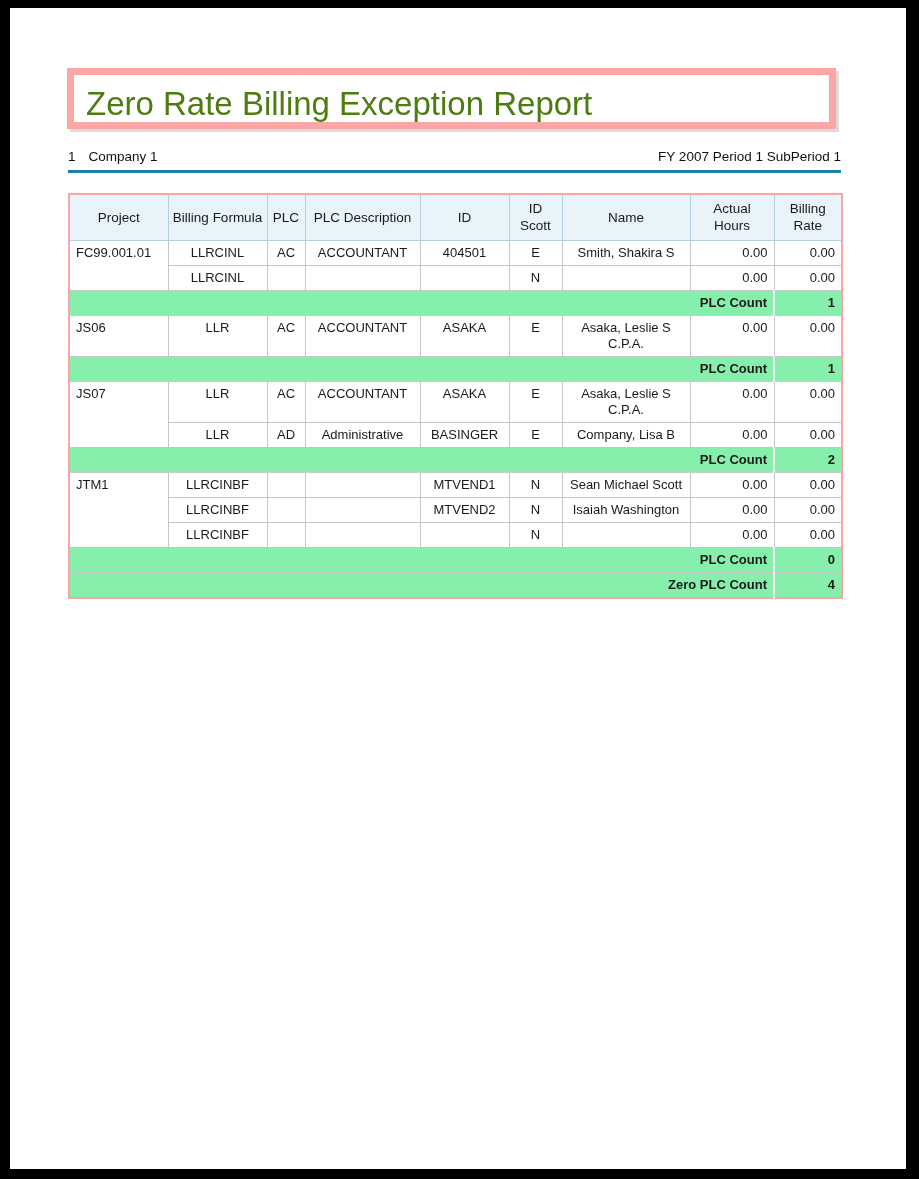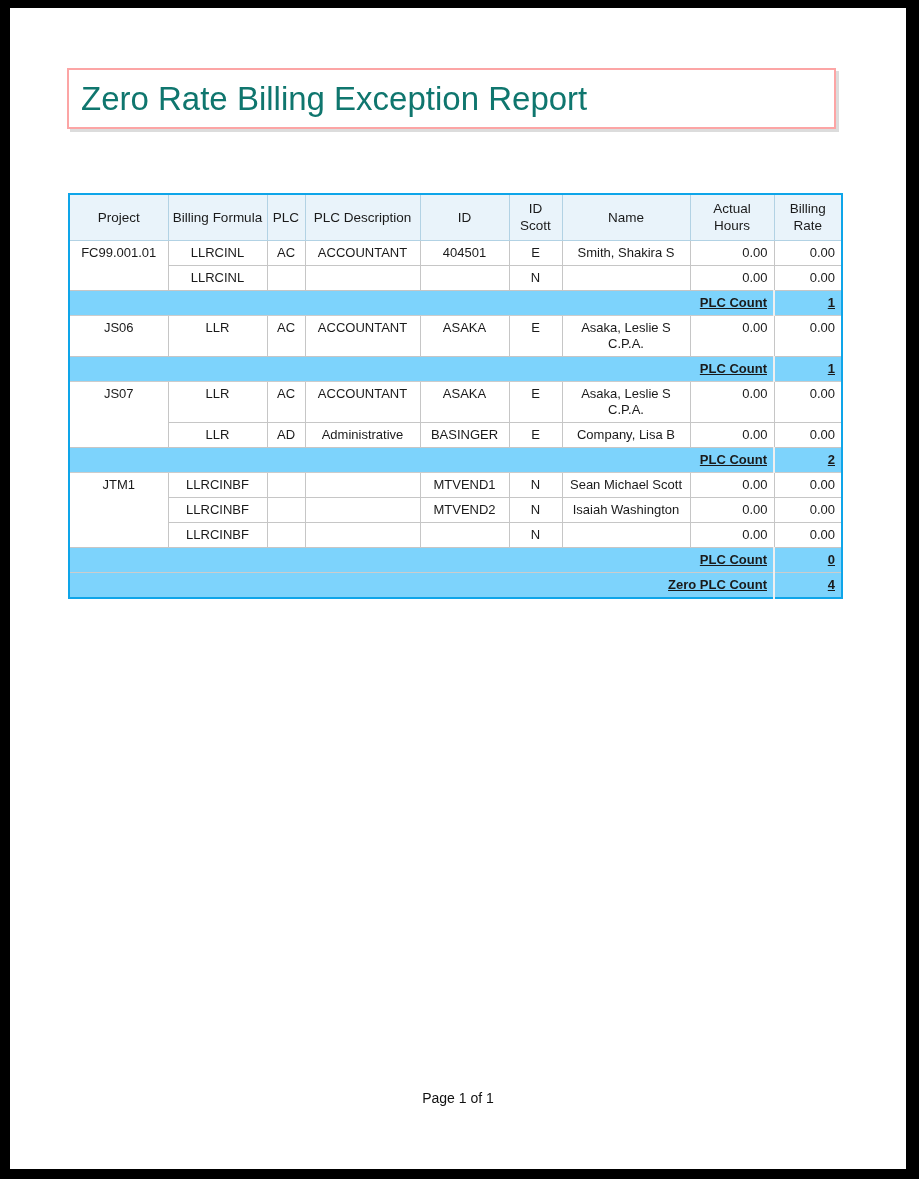--- a/index.html
+++ b/index.html
@@ -15,26 +15,26 @@
     width: 896px; height: 1161px;
     background: #fff;
     overflow: hidden;
   }
   
   .title-box {
     position: absolute;
     left: 57px; top: 60px;
     width: 769px; height: 61px;
     background: #fff;
-    border: 2px solid #fca5a5;
+    border: 7px solid #fca5a5;
     box-shadow: 3px 3px 0 #dcdcdc;
     line-height: 57px;
     padding-left: 12px;
     font-size: 33px;
-    color: #0f766e;
+    color: #4d7c0f;
     white-space: nowrap;
     overflow: hidden;
   }
   
   .company-bar {
     position: absolute;
     left: 58px; top: 141px;
     width: 773px;
     display: flex;
     justify-content: space-between;
@@ -47,76 +47,81 @@
   .company-left .company-name { margin-left: 13px; }
   
   .table-wrap { position: absolute; left: 58px; top: 185px; width: 773px; }
   table {
     border-collapse: collapse;
     table-layout: fixed;
     width: 773px;
     font-size: 13px;
     color: #1a1a1a;
   }
-  table { border: 2px solid #0ea5e9; }
+  table { border: 2px solid #fca5a5; }
   th {
     background: #e9f3fa;
     border: 1px solid #b2d2e4;
     font-weight: 400;
     text-align: center;
     vertical-align: middle;
     padding: 5px 3px;
     line-height: 17px;
     font-size: 13.5px;
     height: 46px;
   }
   td {
     border: 1px solid #c6c6c6;
     vertical-align: top;
     padding: 4px 6px;
     line-height: 16px;
     overflow: hidden;
   }
-  .c-project  { text-align: center; }
+  .c-project  { text-align: left; }
   .c-bf       { text-align: center; margin-left: 44px; }
   .c-plc      { text-align: center; margin-left: 12px; }
   .c-plcdesc  { text-align: center; }
   .c-id       { text-align: center; }
   .c-idtype   { text-align: center; }
   .c-name     { text-align: center; }
   .c-hours    { text-align: right; }
   .c-rate     { text-align: right; }
   tr.summary td {
-    background: #7dd3fc;
+    background: #86efac;
     font-weight: bold;
     text-align: right;
     border-left: none;
     border-right: none;
     border-top: 1px solid #cccccc;
     border-bottom: 1px solid #cccccc;
-    text-decoration: underline;
   }
   tr.summary td.s-value { border-left: 2px solid #efefef; }
   
   .footer {
     position: absolute;
     left: 0; top: 1082px;
     width: 100%;
     text-align: center;
     font-size: 14px;
     color: #111;
   }
 </style>
 </head>
 <body>
 
 <div class="page">
 
   <div class="title-box">Zero Rate Billing Exception Report</div>
 
+  <div class="company-bar">
+    <div class="company-left">
+      <span>1</span><span class="company-name">Company 1</span>
+    </div>
+    <div class="period-right">FY 2007 Period 1 SubPeriod 1</div>
+  </div>
 
   <div class="table-wrap">
     <table>
       <colgroup>
         <col style="width:99px">
           <col style="width:99px">
           <col style="width:38px">
         <col style="width:115px">
           <col style="width:89px">
           <col style="width:53px">
@@ -239,15 +244,14 @@
             <td class="s-value">0</td>
           </tr>
           <tr class="summary">
             <td class="s-label" colspan="8">Zero PLC Count</td>
             <td class="s-value">4</td>
           </tr>
         </tbody>
     </table>
   </div>
 
-  <div class="footer">Page 1 of 1</div>
 
 </div>
 
 </body></html>

